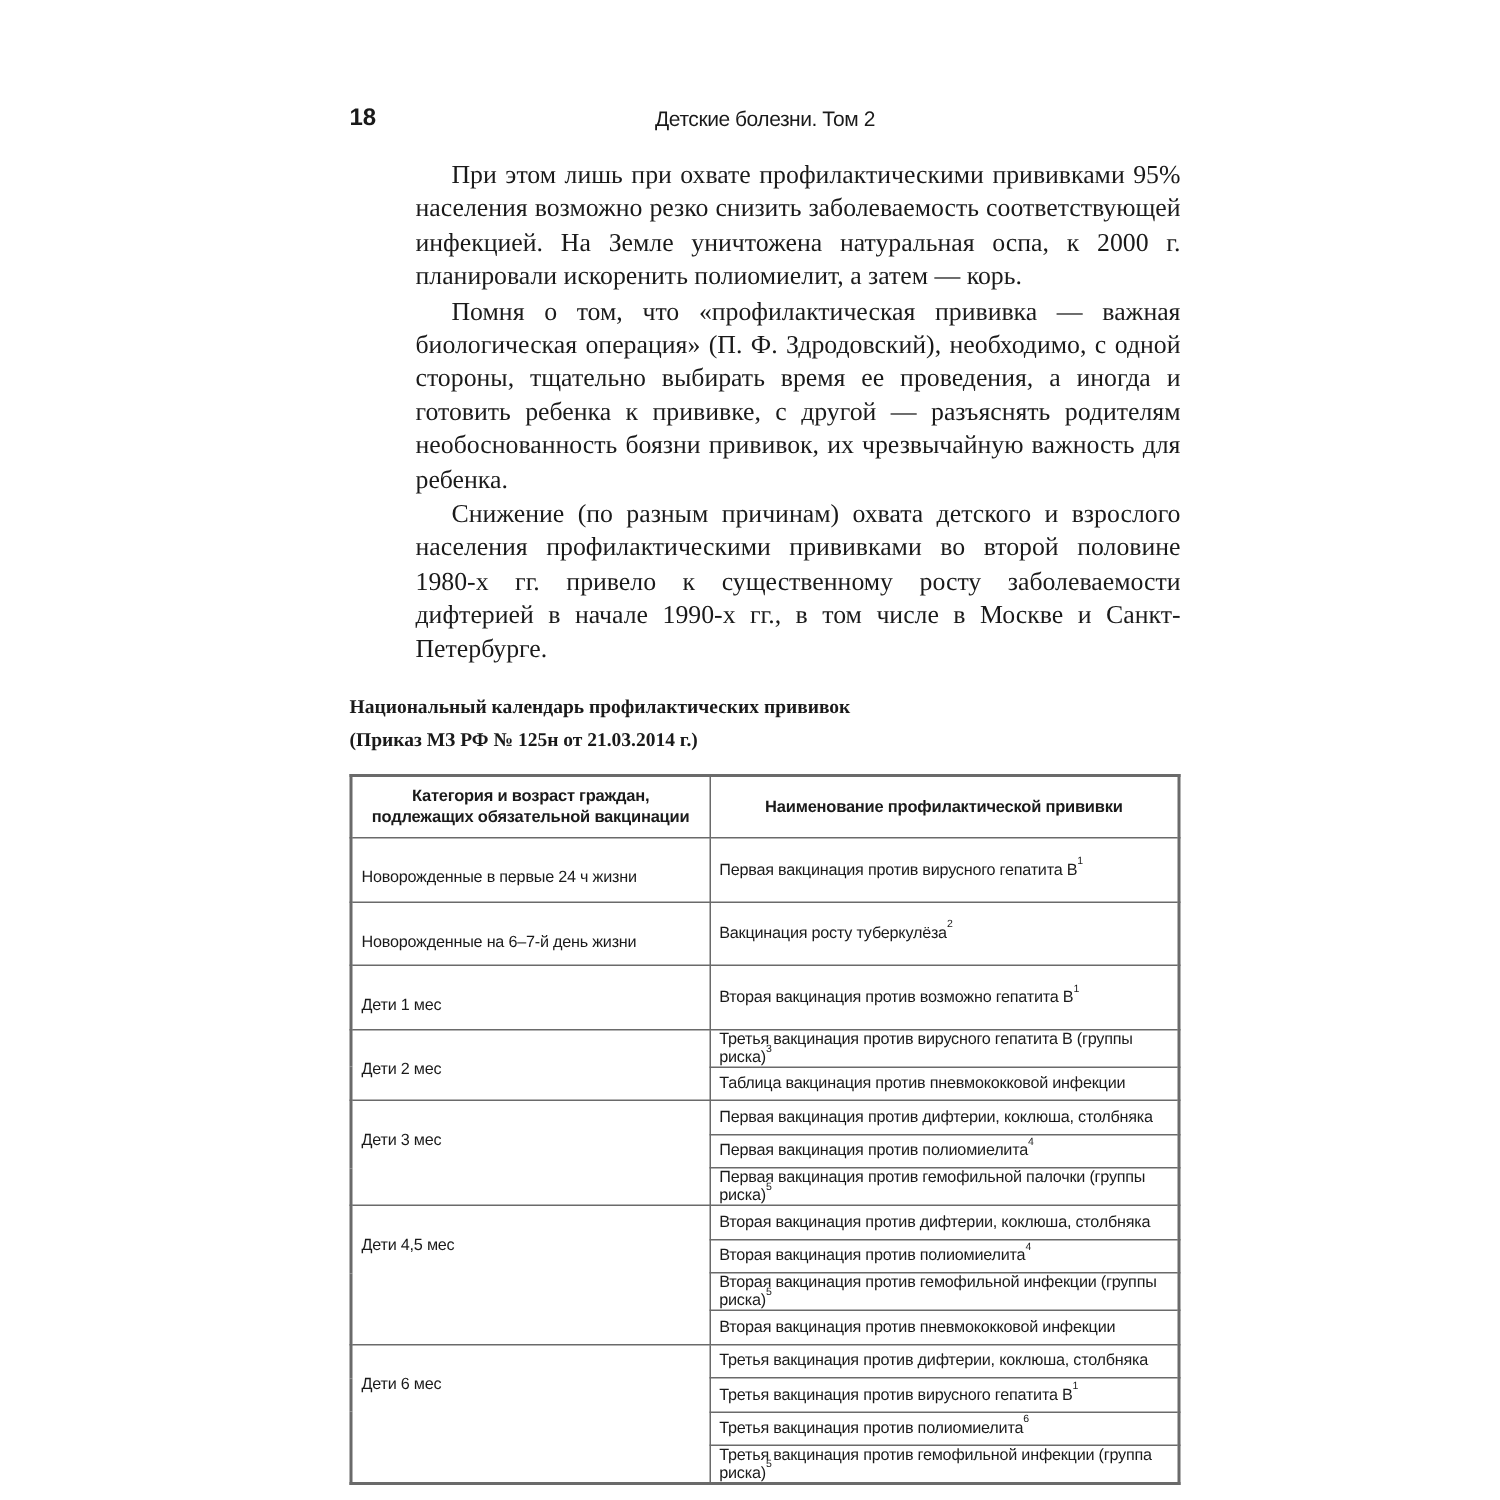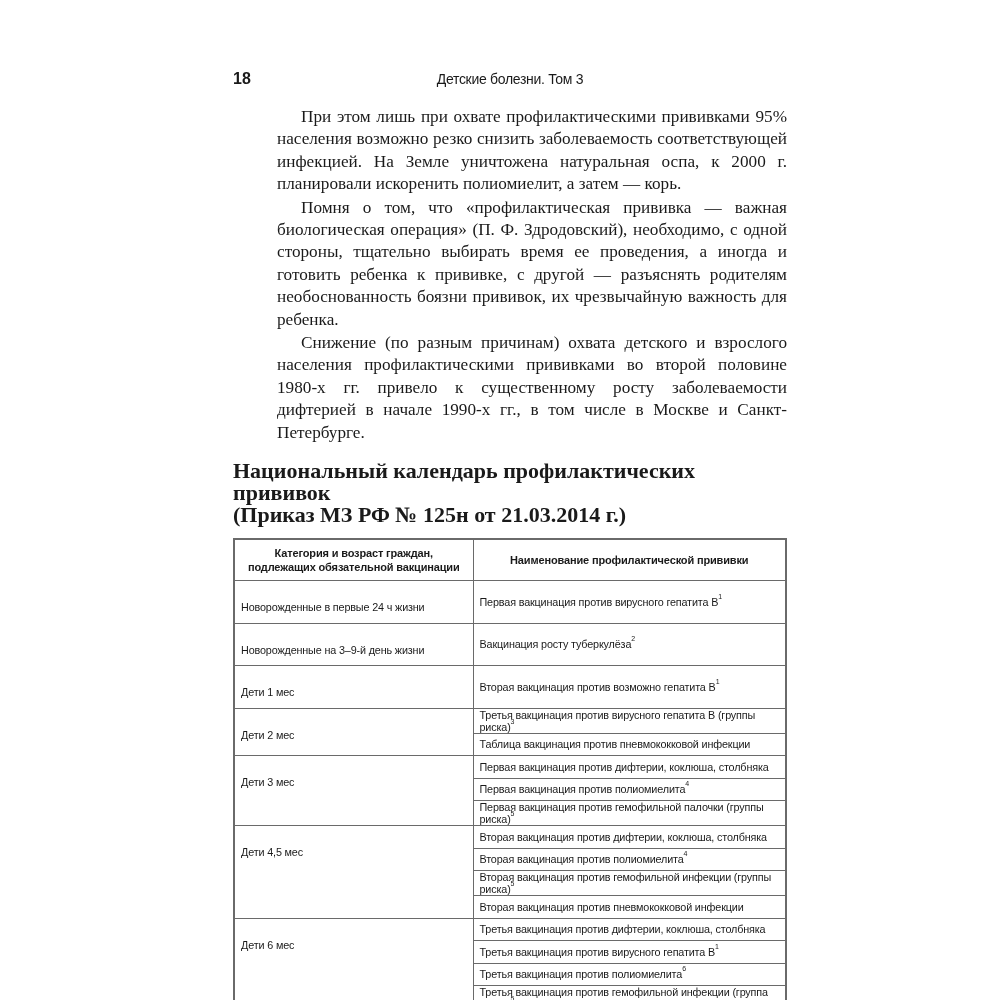--- a/index.html
+++ b/index.html
@@ -5,36 +5,36 @@
     html, body { margin: 0; padding: 0; background: #ffffff; }
     body { width: 1000px; height: 1000px; position: relative; overflow: hidden; color: #1a1a1a; }
     .page { position: absolute; left: 233px; top: 70px; width: 554px; }
     .running-head { position: relative; height: 22px; font-family: "Liberation Sans", sans-serif; text-decoration: underline; }
     .page-num { position: absolute; left: 0; top: 0; font-weight: bold; font-size: 16px; }
     .book-title { position: absolute; left: 0; right: 0; top: 1px; text-align: center; font-size: 14px; letter-spacing: -0.3px; }
     .body-text { margin-top: 14px; font-family: "Liberation Serif", serif; font-size: 17.2px; line-height: 22.4px; text-align: justify; margin-left: 44px; }
     .body-text p { margin: 0; text-indent: 24px; }
     .body-text p + p { margin-top: 1px; }
     .table-label { font-family: "Liberation Serif", serif; font-style: italic; font-size: 17px; text-align: right; margin-top: 22px; }
-    .table-title { font-family: "Liberation Serif", serif; font-weight: bold; font-size: 22px; line-height: 22px; margin-top: 16px; }
+    .table-title { font-family: "Liberation Serif", serif; font-weight: bold; font-size: 13px; line-height: 22px; margin-top: 16px; }
     table.vac { margin-top: 12px; width: 554px; border-collapse: collapse; font-family: "Liberation Sans", sans-serif; font-size: 10.8px; letter-spacing: -0.15px; }
     table.vac th, table.vac td { border: 1px solid #6a6a6a; padding: 0 6px; height: 21.5px; vertical-align: middle; }
     table.vac th { font-weight: bold; text-align: center; height: 40px; line-height: 14px; font-size: 11px; }
     table.vac td.age { vertical-align: top; padding-top: 20px; }
     table.vac { border: 2px solid #6a6a6a; }
     table.vac col.c1 { width: 239px; }
     sup { font-size: 7px; vertical-align: top; position: relative; top: -3px; }
   </style>
 </head>
 <body>
 
 <div class="page">
   <div class="running-head">
     <span class="page-num">18</span>
-    <span class="book-title">Детские болезни. Том 3</span>
+    <span class="book-title">Детские болезни. Том 2</span>
   </div>
 
   <div class="body-text">
     <p>При этом лишь при охвате профилактическими прививками 95% населения возможно резко снизить заболеваемость соответствующей инфекцией. На Земле уничтожена натуральная оспа, к 2000 г. планировали искоренить полиомиелит, а затем — корь.</p>
     <p>Помня о том, что «профилактическая прививка — важная биологическая операция» (П. Ф. Здродовский), необходимо, с одной стороны, тщательно выбирать время ее проведения, а иногда и готовить ребенка к прививке, с другой — разъяснять родителям необоснованность боязни прививок, их чрезвычайную важность для ребенка.</p>
     <p>Снижение (по разным причинам) охвата детского и взрослого населения профилактическими прививками во второй половине 1980-х гг. привело к существенному росту заболеваемости дифтерией в начале 1990-х гг., в том числе в Москве и Санкт-Петербурге.</p>
   </div>
 
   <div class="table-title">
     <div>Национальный календарь профилактических прививок</div>
@@ -51,21 +51,21 @@
         <th>Категория и возраст граждан, подлежащих обязательной вакцинации</th>
         <th>Наименование профилактической прививки</th>
       </tr>
     </thead>
     <tbody id="vac-body">
         <tr>
           <td class="age" rowspan="1">Новорожденные в первые 24 ч жизни</td>
           <td><span>Первая вакцинация против вирусного гепатита В</span><sup>1</sup></td>
         </tr>
         <tr>
-          <td class="age" rowspan="1">Новорожденные на 3–9-й день жизни</td>
+          <td class="age" rowspan="1">Новорожденные на 6–7-й день жизни</td>
           <td><span>Вакцинация росту туберкулёза</span><sup>2</sup></td>
         </tr>
         <tr>
           <td class="age" rowspan="1">Дети 1 мес</td>
           <td><span>Вторая вакцинация против возможно гепатита В</span><sup>1</sup></td>
         </tr>
         <tr>
           <td class="age" rowspan="2">Дети 2 мес</td>
           <td><span>Третья вакцинация против вирусного гепатита В (группы риска)</span><sup>3</sup></td>
         </tr>

